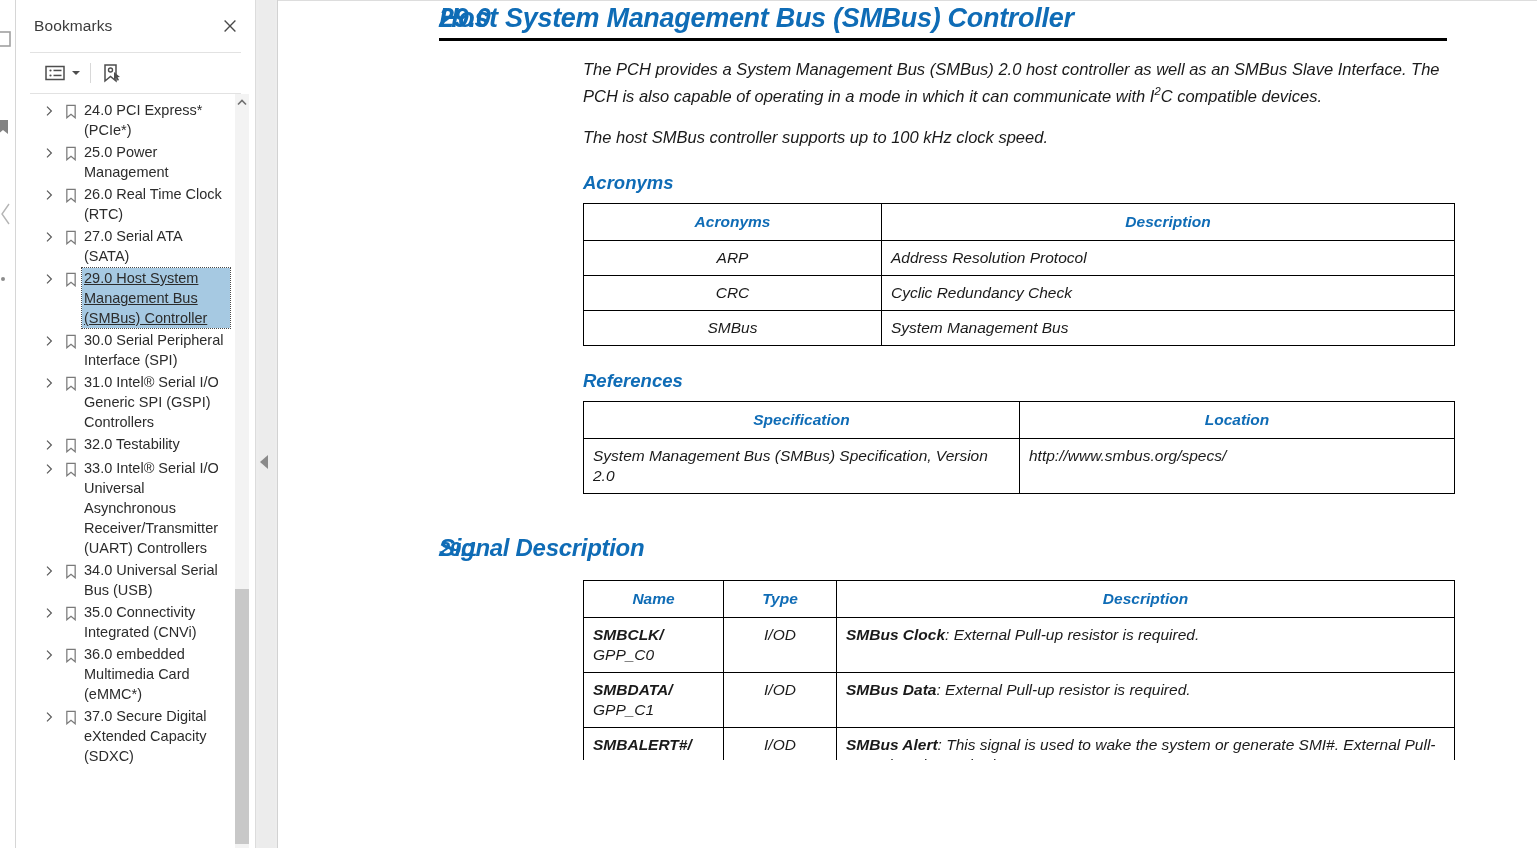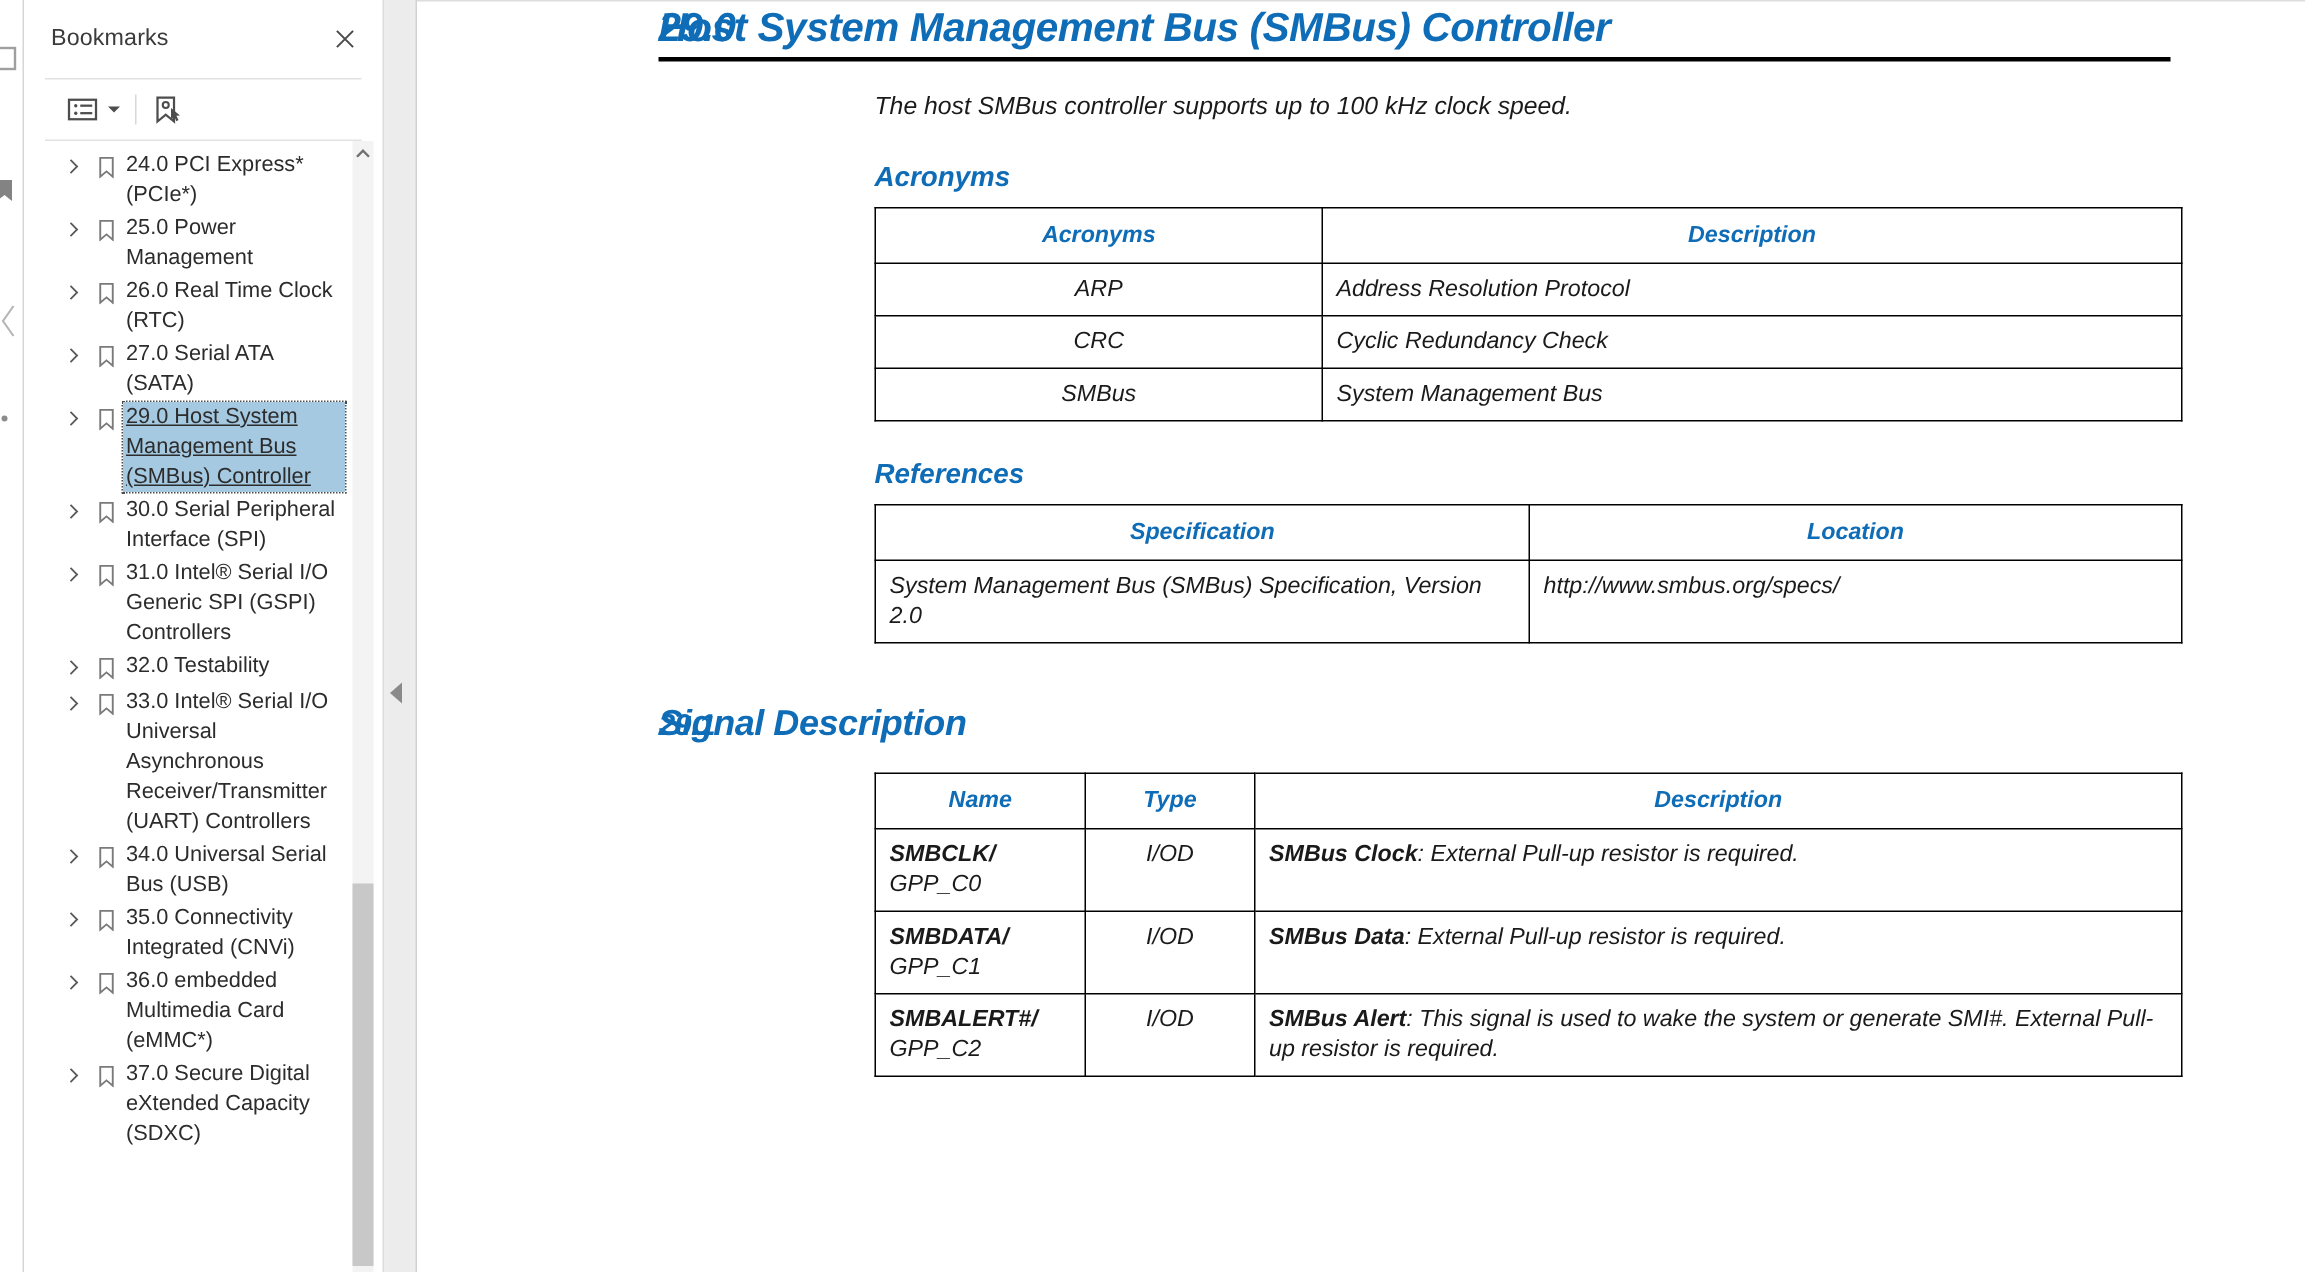--- a/index.html
+++ b/index.html
@@ -447,20 +447,21 @@
       <div class="topline"></div>
 
       <div class="h1row">
         <div class="h1num">29.0</div>
         <div class="h1txt">Host System Management Bus (SMBus) Controller</div>
       </div>
       <div class="h1rule"></div>
 
       <div class="body-col">
 
+        <p class="para"><span>The PCH provides a System Management Bus (SMBus) 2.0 host controller as well as an SMBus Slave Interface. The PCH is also capable of operating in a mode in which it can communicate with I</span><sup>2</sup><span>C compatible devices.</span></p>
 
         <p class="para p2">The host SMBus controller supports up to 100 kHz clock speed.</p>
 
         <h2 class="h2">Acronyms</h2>
         <table class="doc acr-tbl">
           <colgroup>
               <col class="c1">
               <col>
             </colgroup>
           <thead>

